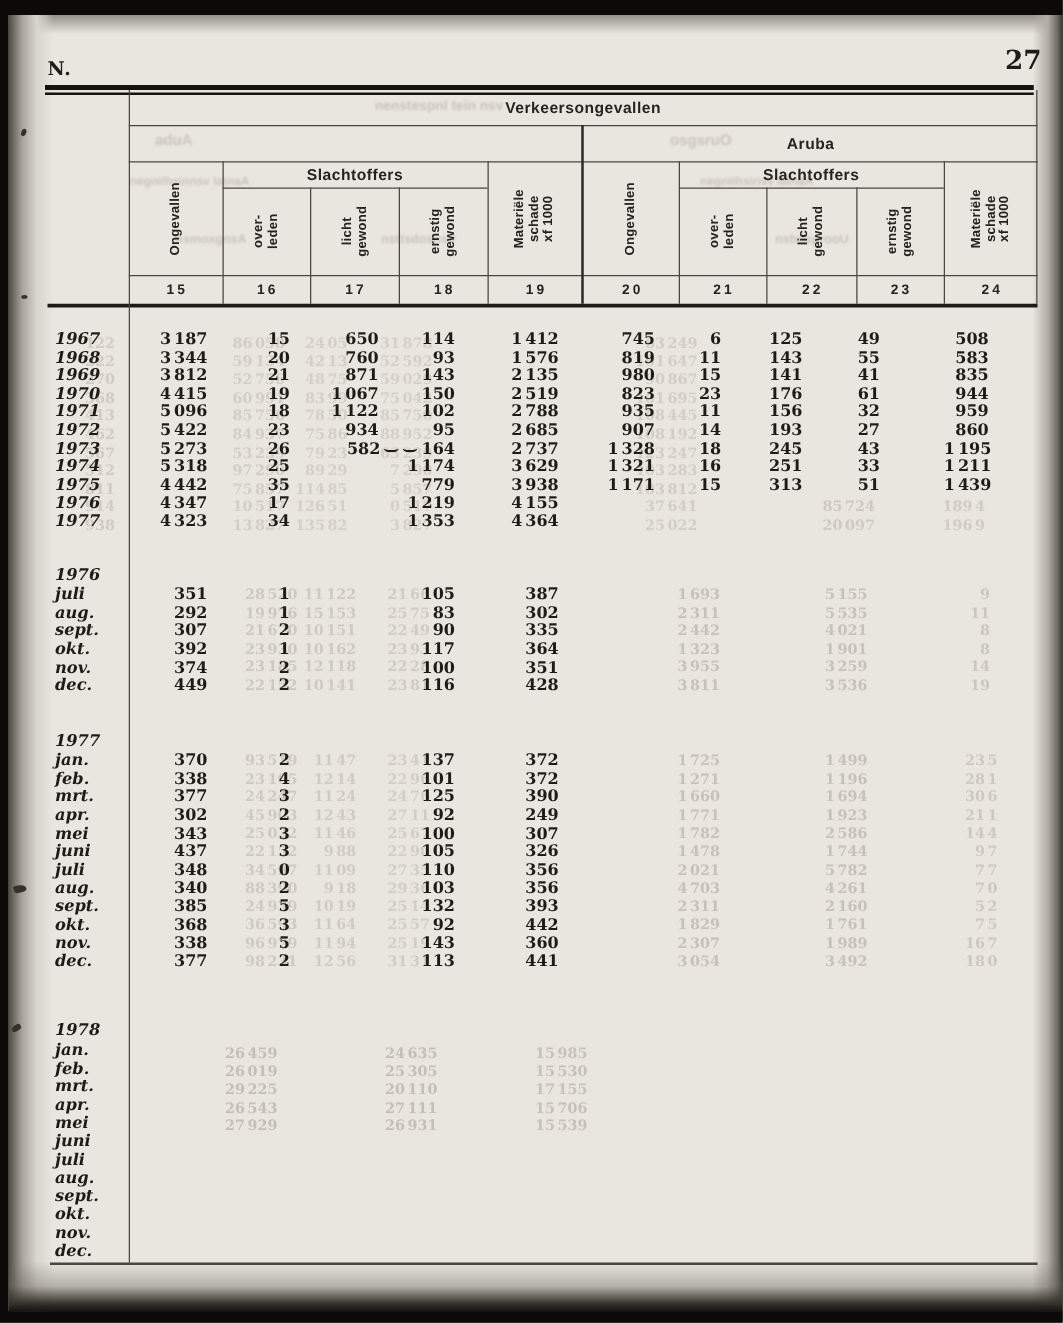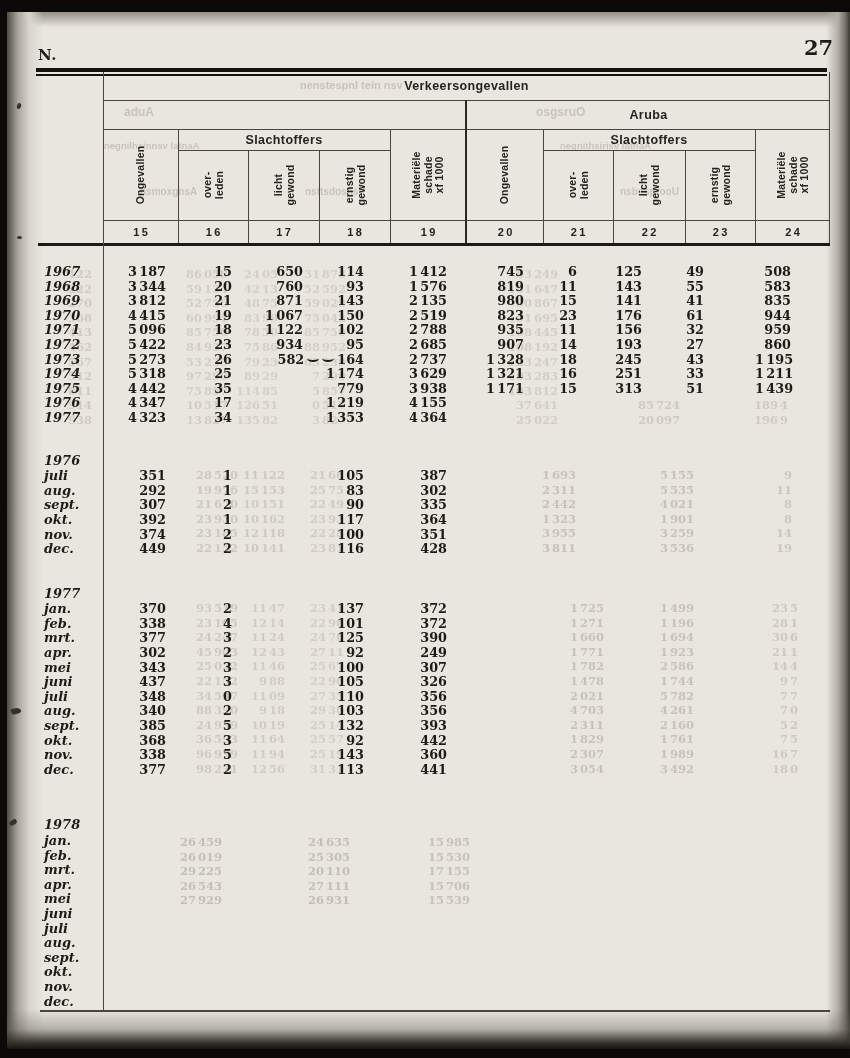--- a/index.html
+++ b/index.html
@@ -123,21 +123,21 @@
 101 647
 90 867
 101 695
 108 445
 108 192
 123 247
 103 283
 103 812
 37 641
 25 022</div>
-      <div class="gcol" style="left: 624px; top: 398px; width: 56px; opacity: 0.32;">85 724
+      <div class="gcol" style="left: 644px; top: 398px; width: 56px; opacity: 0.32;">85 724
 20 097</div>
       <div class="gcol" style="left: 742px; top: 398px; width: 46px; opacity: 0.3;">189 4
 196 9</div>
       <div class="gcol" style="left: 186px; top: 468px; width: 52px; opacity: 0.34;">28 520
 19 976
 21 670
 23 930
 23 185
 22 152</div>
       <div class="gcol" style="left: 243px; top: 468px; width: 42px; opacity: 0.32;">11 122
@@ -199,21 +199,21 @@
 24 76
 27 11
 25 67
 22 90
 27 35
 29 36
 25 14
 25 57
 25 19
 31 31</div>
-      <div class="gcol" style="left: 536px; top: 601px; width: 40px; opacity: 0.42; margin-left: 28px;">1 725
+      <div class="gcol" style="left: 536px; top: 601px; width: 40px; opacity: 0.42;">1 725
 1 271
 1 660
 1 771
 1 782
 1 478
 2 021
 4 703
 2 311
 1 829
 2 307

